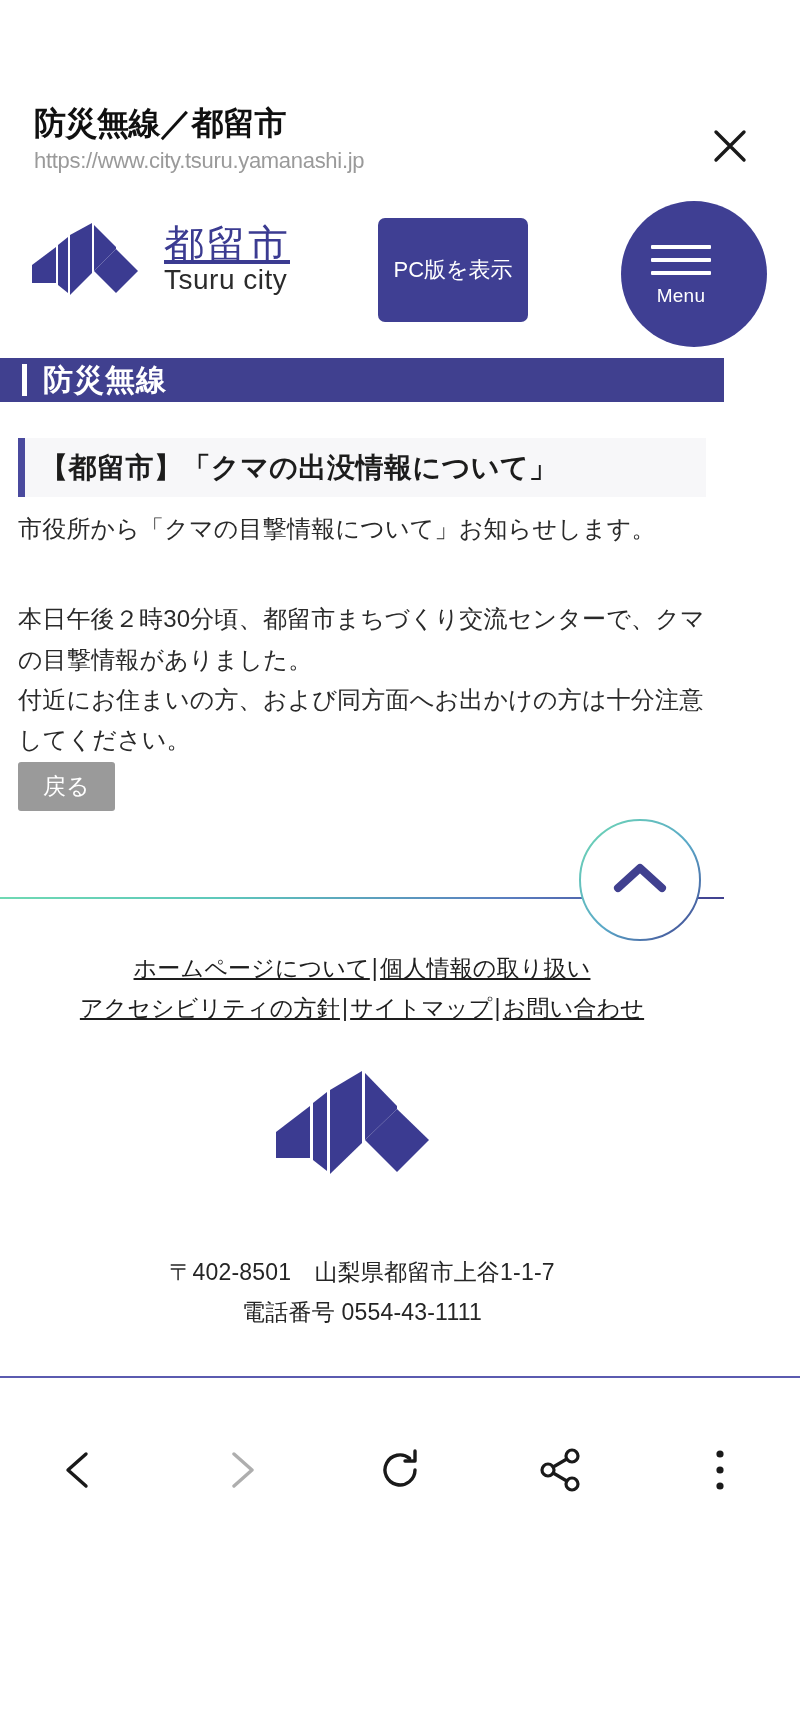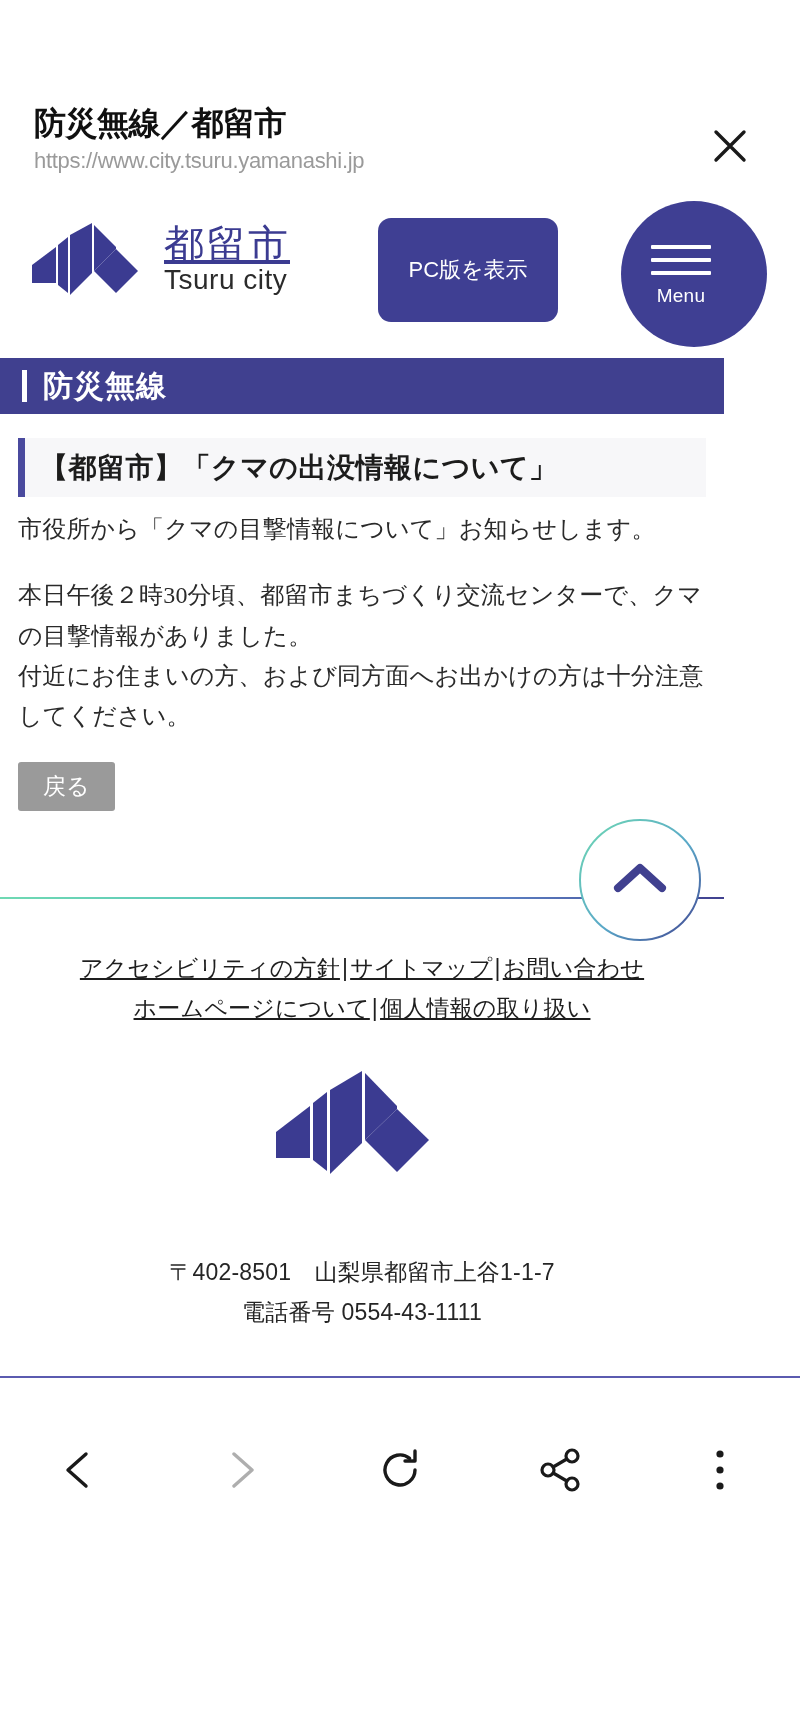--- a/index.html
+++ b/index.html
@@ -88,23 +88,23 @@
     font-size: 28px;
     color: #2b2b2b;
     letter-spacing: 0.5px;
     line-height: 1.1;
     font-weight: 400;
   }
 
   .pc-button {
     position: absolute;
     left: 378px; top: 218px;
-    width: 180px; height: 104px;
+    width: 150px; height: 104px;
     background: #3f3f93;
-    border-radius: 13px;
+    border-radius: 7px;
     color: #ffffff;
     font-size: 22px;
     display: flex;
     align-items: center;
     justify-content: center;
     cursor: pointer;
     border: none;
     font-family: inherit;
   }
 
@@ -136,21 +136,21 @@
     color: #ffffff;
     font-size: 19px;
     letter-spacing: 0.3px;
   }
 
   
   .section-bar {
     position: absolute;
     left: 0; top: 358px;
     width: 724px;
-    height: 56px;
+    height: 44px;
     background: #40408f;
     display: flex;
     align-items: center;
   }
   .section-bar .accent {
     width: 5px; height: 32px;
     background: #ffffff;
     margin-left: 22px;
     margin-right: 16px;
     flex: 0 0 auto;
@@ -190,24 +190,23 @@
     color: #1c1c1c;
     letter-spacing: 0.5px;
     line-height: 1.25;
   }
   .article-body {
     margin: 12px 18px 0 18px;
     font-size: 24px;
     color: #2a2a2a;
     line-height: 1.68;
     letter-spacing: 0.2px;
-    font-family: Liberation Serif, serif;
   }
   .article-body p { margin: 0; }
-  .article-body p.spaced { margin-top: 26px; }
+  .article-body p.spaced { margin-top: 50px; }
 
   .back-button {
     position: absolute;
     left: 18px; top: 352px;
     background: #9a9a9a;
     color: #ffffff;
     font-size: 23px;
     padding: 9px 25px;
     border: none;
     border-radius: 3px;
@@ -393,24 +392,24 @@
           <stop offset="100%" stop-color="#40408f"></stop>
         </linearGradient>
       </defs>
       <circle cx="62" cy="62" r="60" fill="#ffffff" stroke="url(#ringgrad)" stroke-width="2"></circle>
       <path d="M40 70 L62 50 L84 70" stroke="#40408f" stroke-width="8" fill="none" stroke-linecap="round" stroke-linejoin="round"></path>
     </svg>
   </div>
 
   <div class="footer-links">
     <div class="footer-row">
+      <a>ホームページについて</a><span class="sep">|</span><a>個人情報の取り扱い</a>
+    </div>
+    <div class="footer-row">
       <a>アクセシビリティの方針</a><span class="sep">|</span><a>サイトマップ</a><span class="sep">|</span><a>お問い合わせ</a>
-    </div>
-    <div class="footer-row">
-      <a>ホームページについて</a><span class="sep">|</span><a>個人情報の取り扱い</a>
     </div>
   </div>
 
   <div class="footer-logo">
     <svg width="180" height="110" viewBox="0 0 180 110" aria-hidden="true">
       <polygon points="4,64 38,38 38,90 4,90" fill="#3b3b91"></polygon>
       <polygon points="41,35 41,92 55,103 55,24" fill="#3b3b91"></polygon>
       <polygon points="58,22 58,106 90,75 90,3" fill="#3b3b91"></polygon>
       <polygon points="93,5 93,72 125,41 125,38" fill="#3b3b91"></polygon>
       <polygon points="93,72 125,41 157,72 125,104" fill="#3b3b91"></polygon>

